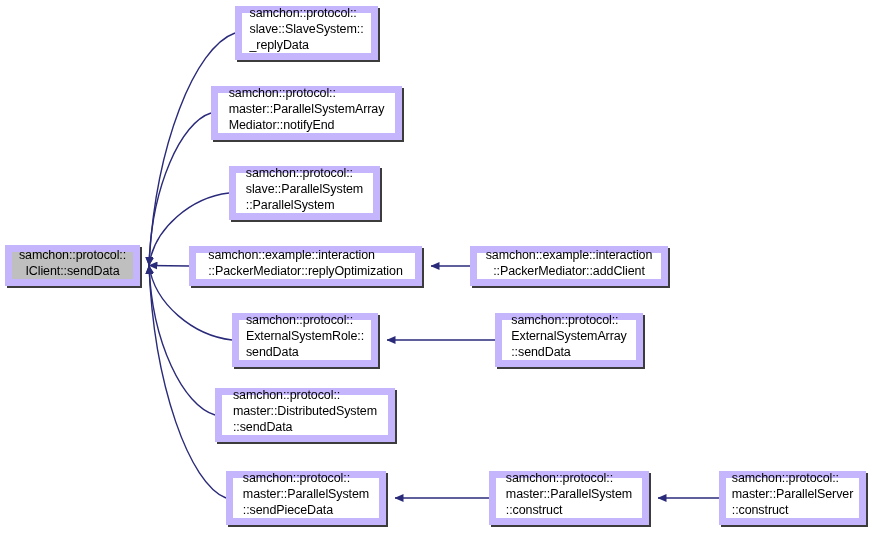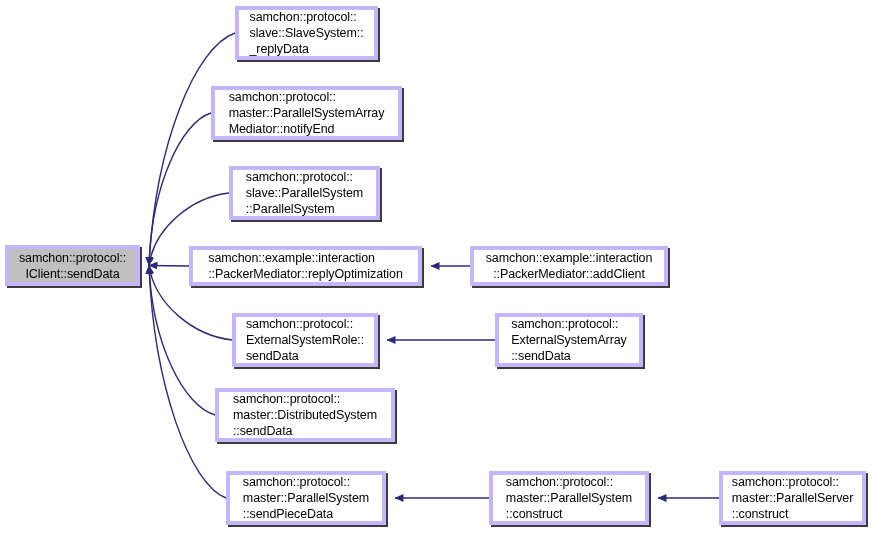--- a/index.html
+++ b/index.html
@@ -18,25 +18,25 @@
   #edges {
     position: absolute;
     left: 0;
     top: 0;
     width: 872px;
     height: 533px;
   }
   .node {
     position: absolute;
     box-sizing: border-box;
-    border: 4px solid #c4b5fd;
+    border: 7px solid #c4b5fd;
     background: #ffffff;
     box-shadow: 2px 2px 0 0 #3c3c3c;
     display: flex;
-    align-items: center;
+    align-items: flex-end;
     justify-content: center;
     z-index: 2;
   }
   .node.highlight {
     background: #bfbfbf;
   }
   .node-label {
     font-size: 12.5px;
     line-height: 16px;
     color: #000000;

